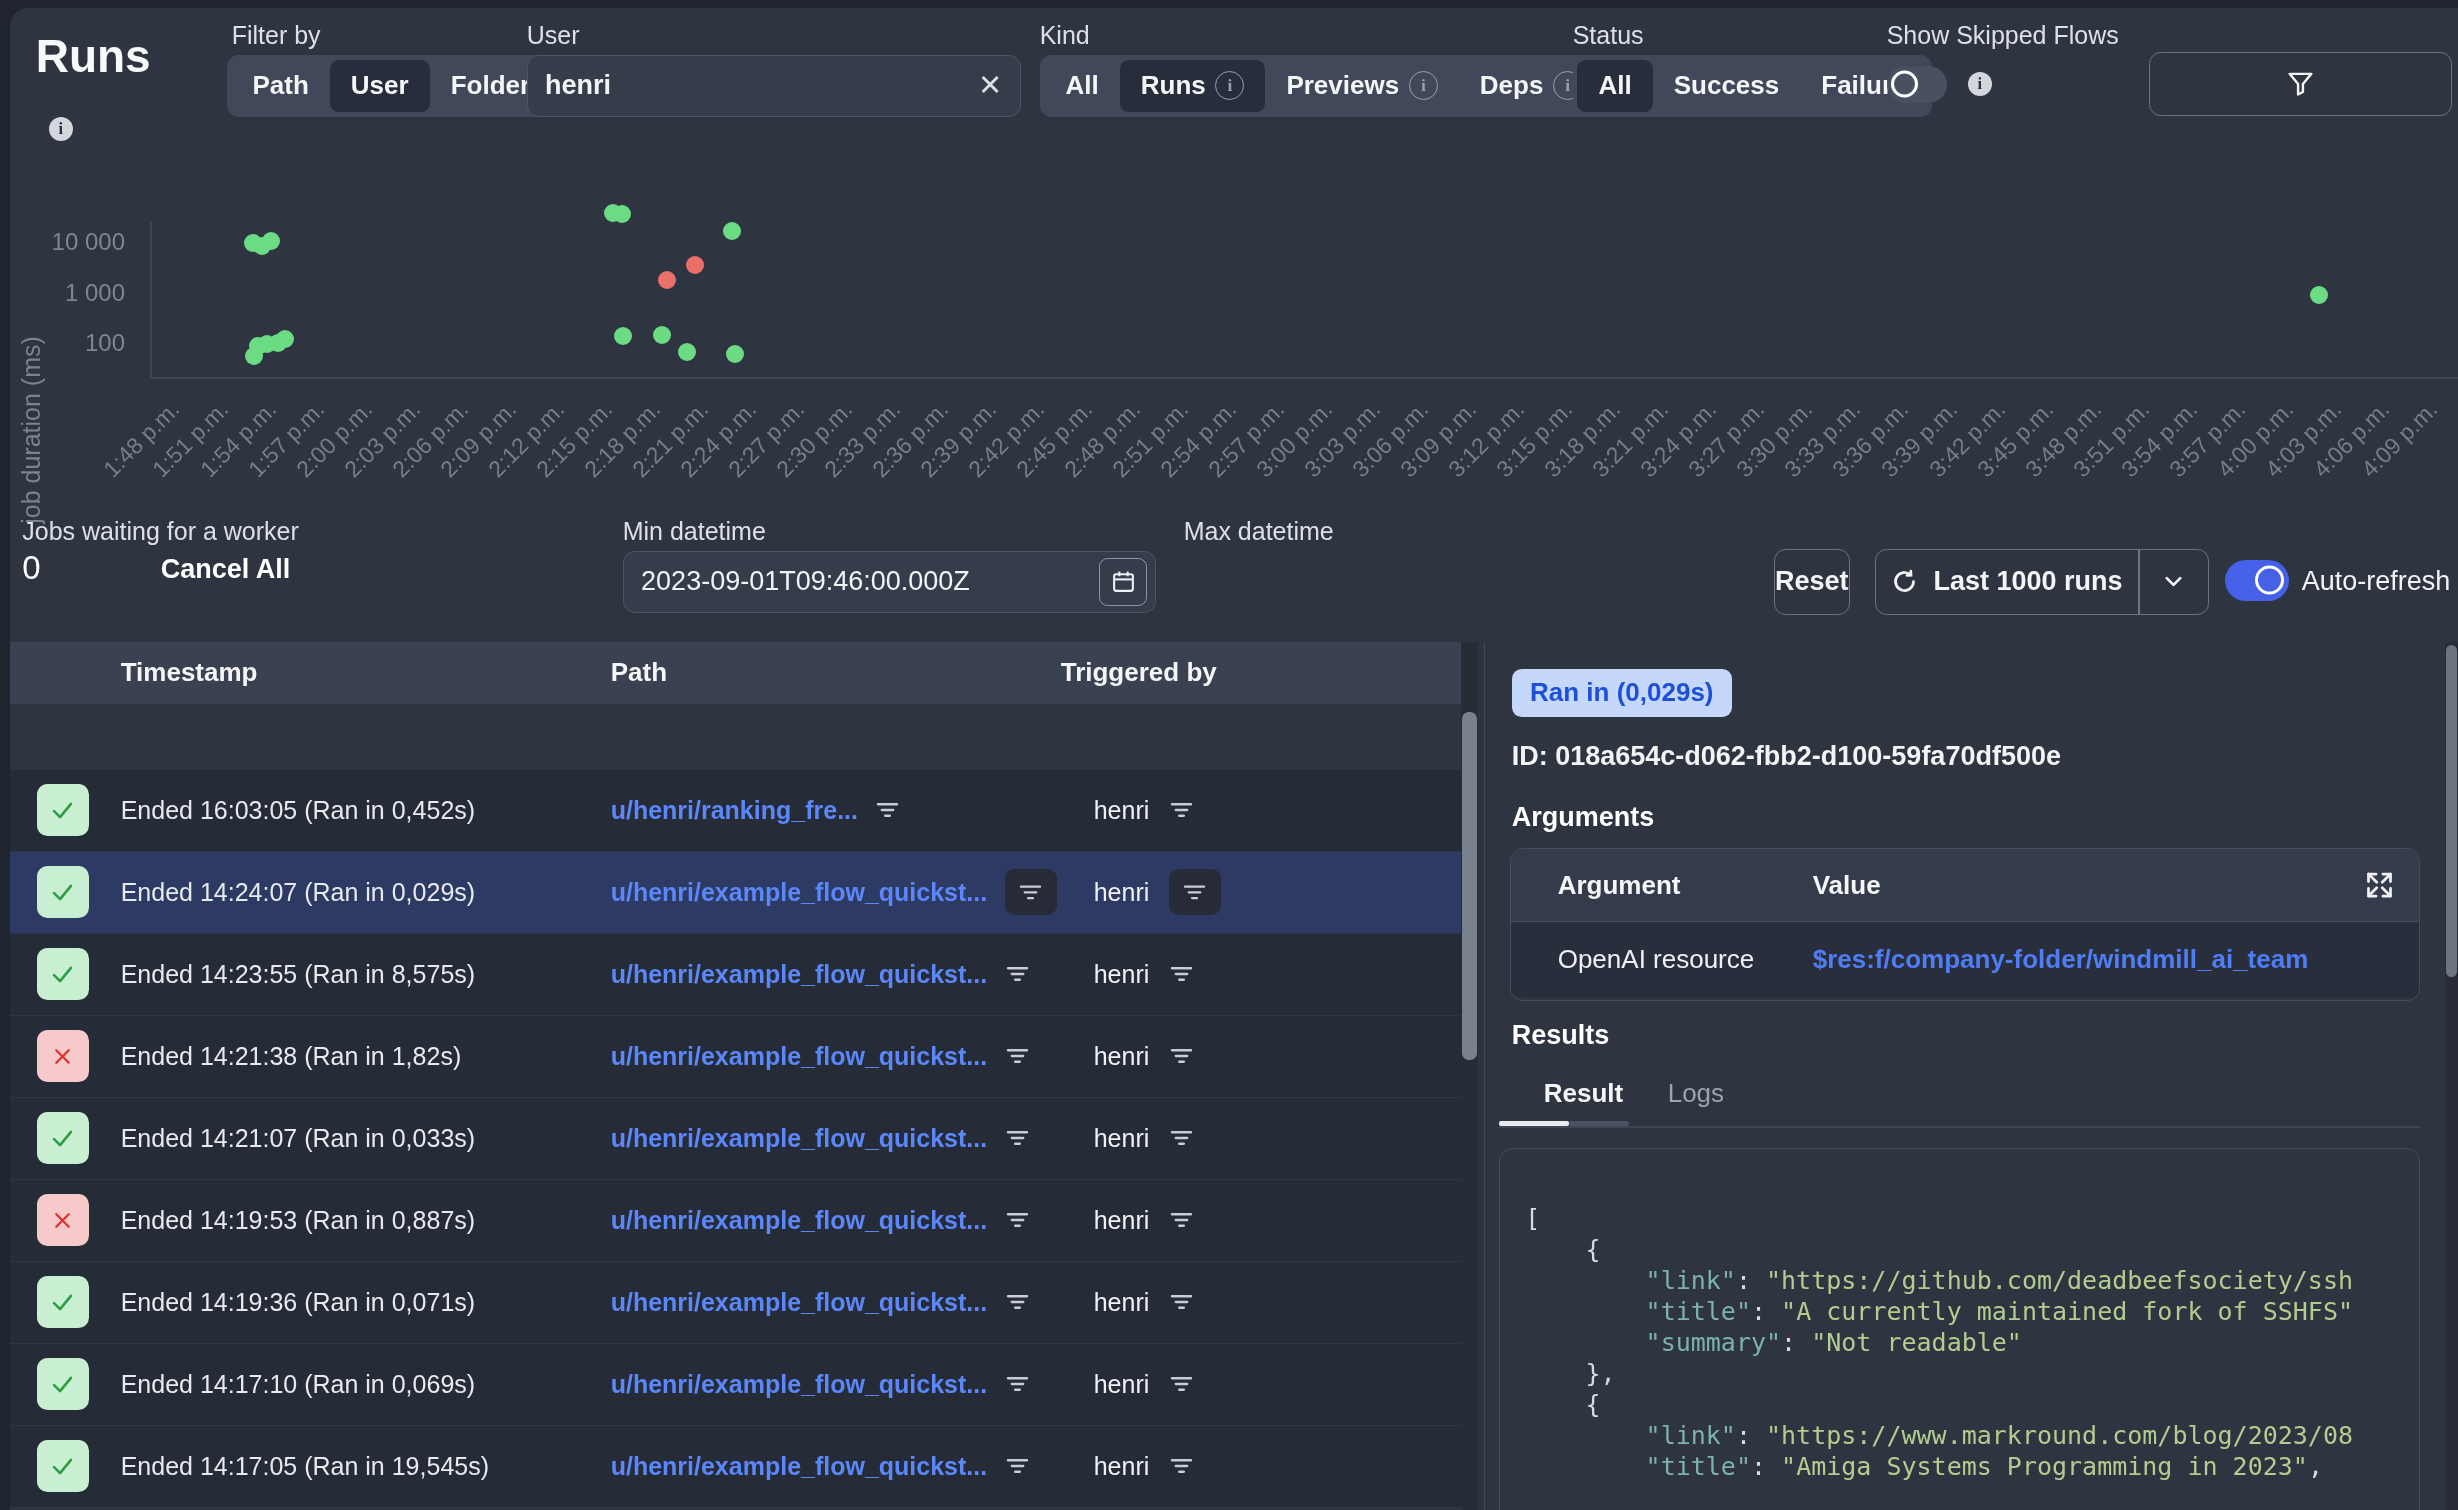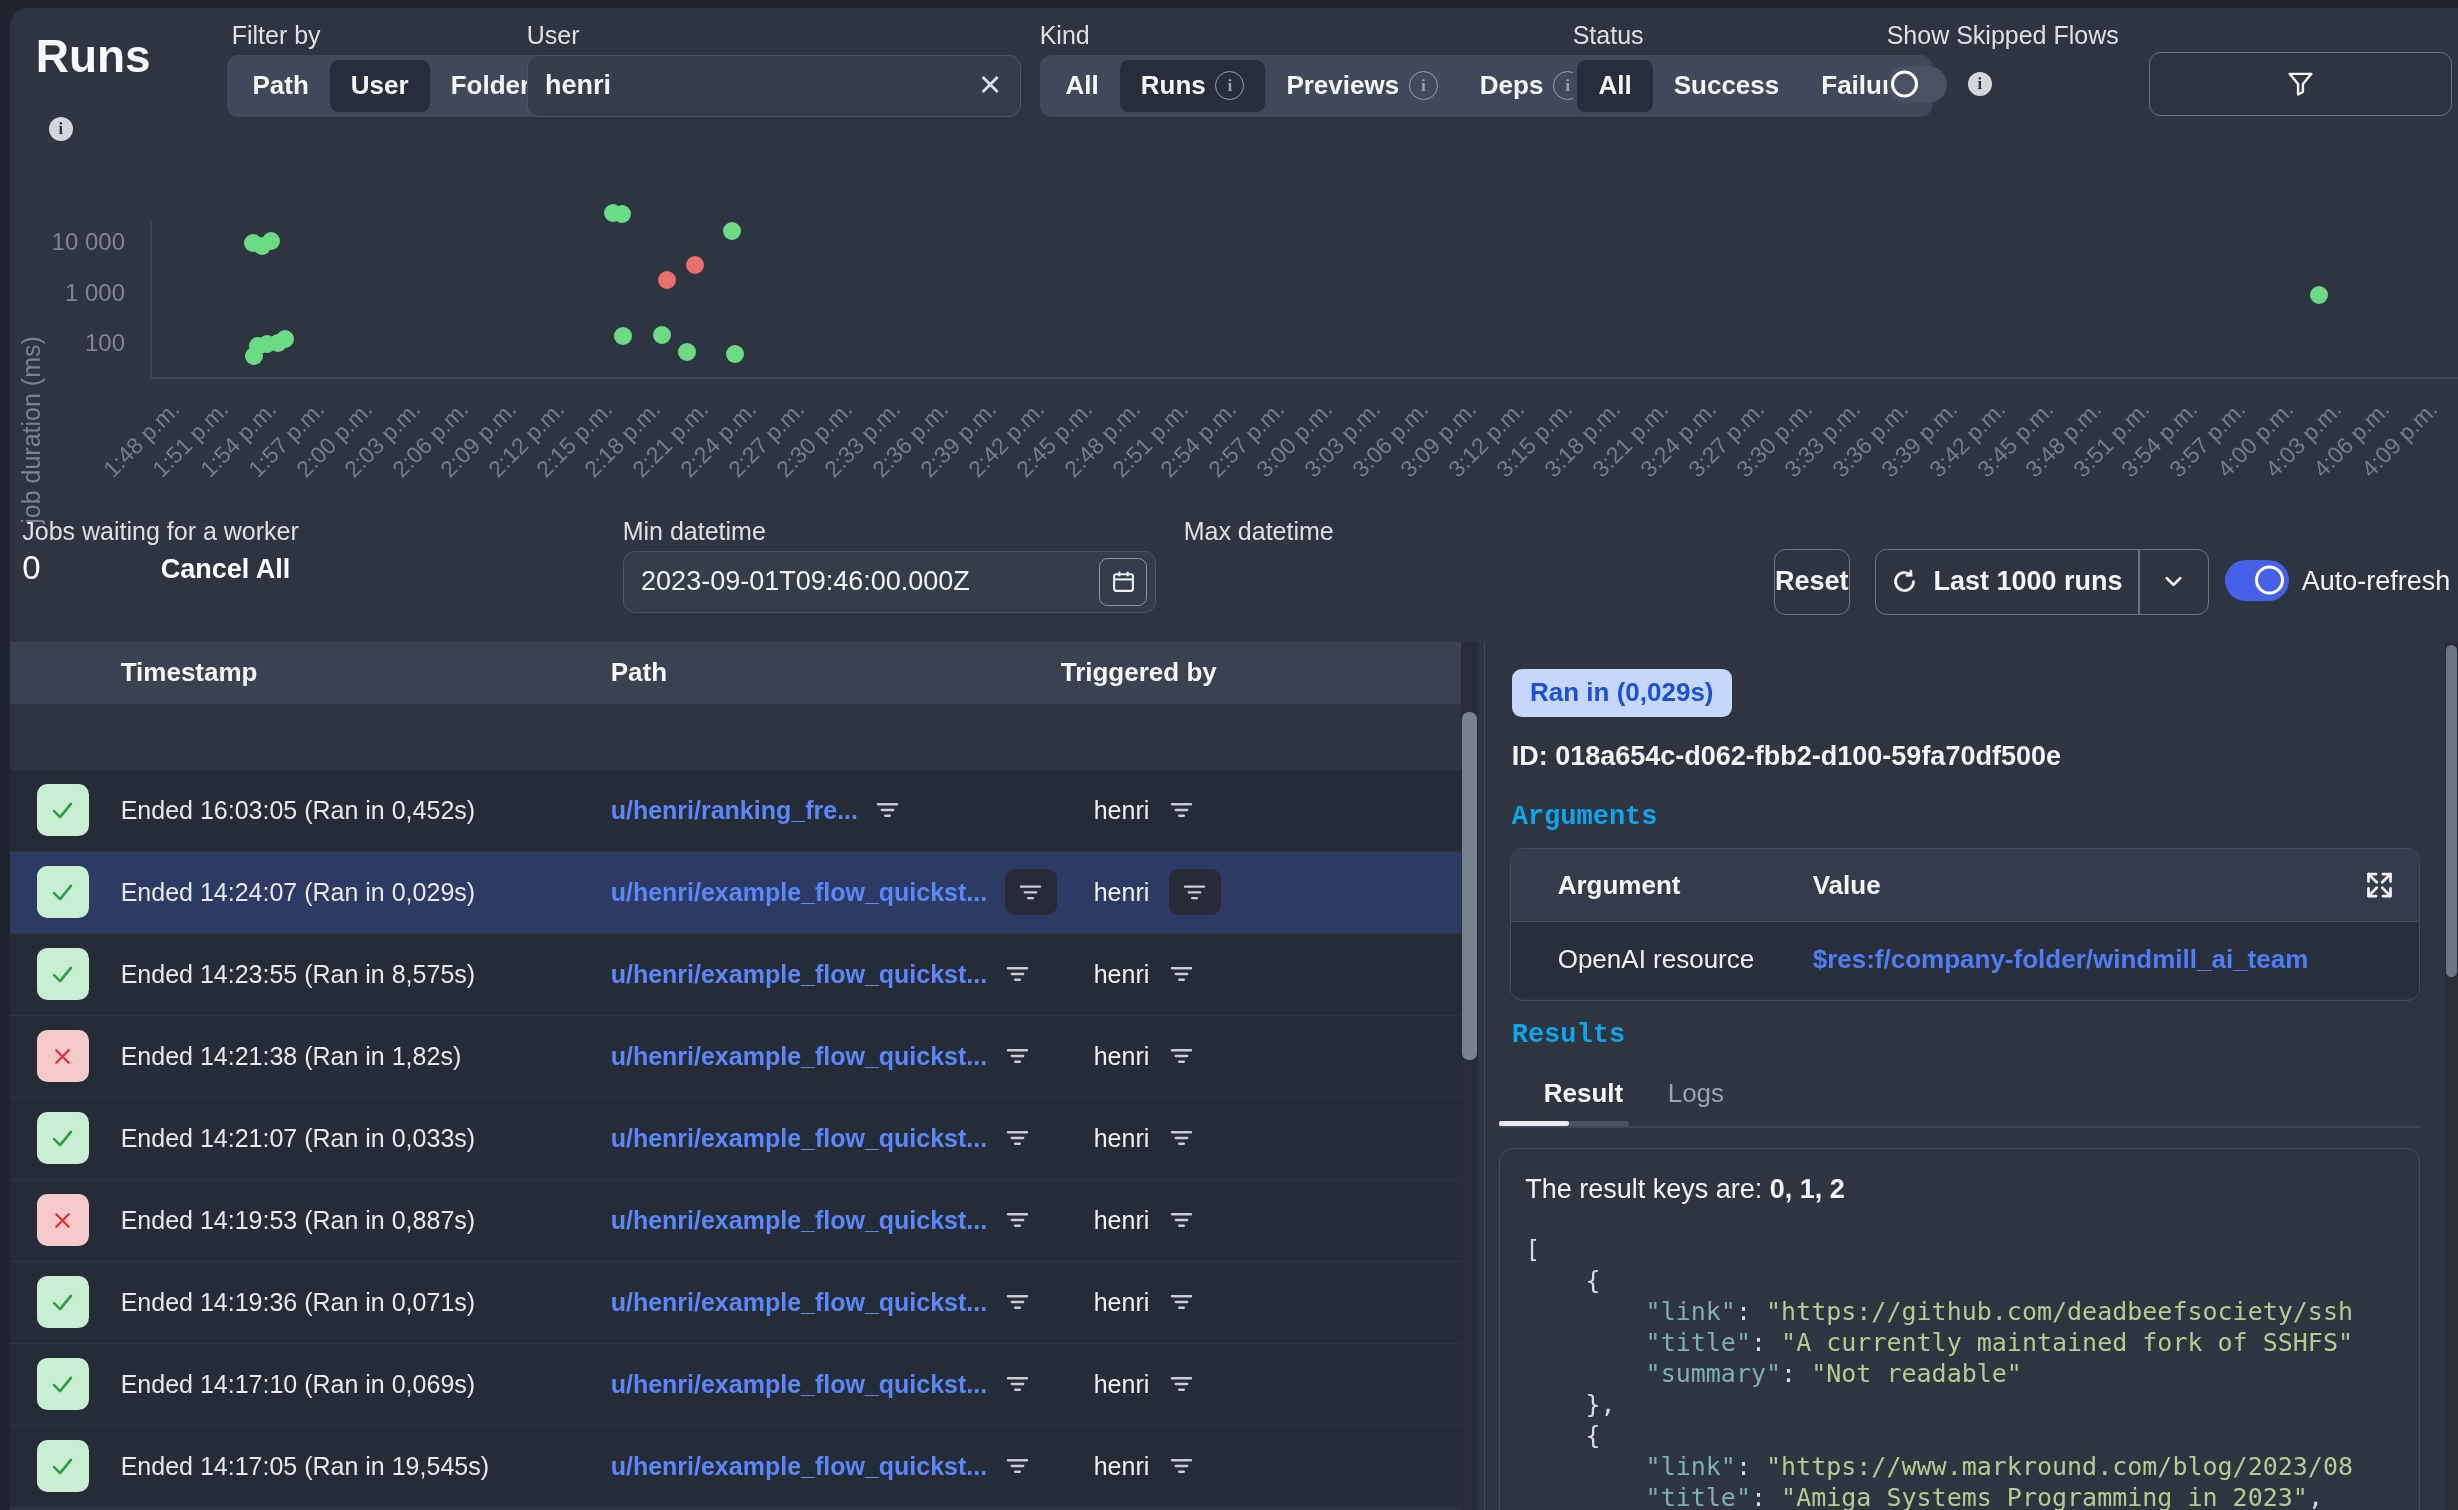--- a/index.html
+++ b/index.html
@@ -95,21 +95,21 @@
   .vscroll{position:absolute;top:0;bottom:0;background:#272c37;}
   .vscroll .thumb{position:absolute;left:1px;right:1px;border-radius:6.8px;background:#79818f;}
 
   
   .panel{position:absolute;left:1474px;top:0;bottom:0;width:974px;border-left:1.9px solid #414a59;background:#2e3440;box-sizing:border-box;}
   .run-badge{
     position:absolute;left:27px;top:27px;background:#c5d8fb;color:#1d4fd7;
     font-size:26px;font-weight:700;padding:8.7px 18.3px;border-radius:9.7px;
   }
   .run-id{position:absolute;left:27px;top:99px;font-size:27px;font-weight:700;color:#f3f4f6;}
-  .sec-title{position:absolute;left:27px;font-size:27px;font-weight:700;color:#0ea5e9;font-family:Liberation Mono, monospace;}
+  .sec-title{position:absolute;left:27px;font-size:27px;font-weight:700;color:#ffffff;}
   .args-table{
     position:absolute;left:25px;top:206px;width:910px;height:153px;
     border:1.9px solid #454d5e;border-radius:12.6px;overflow:hidden;box-sizing:border-box;
   }
   .args-head{position:relative;height:73px;background:#343b4a;border-bottom:1.9px solid #454d5e;box-sizing:border-box;}
   .args-head .h1,.args-body .c1{position:absolute;left:47px;top:50%;transform:translateY(-50%);font-size:26px;}
   .args-head .h2,.args-body .c2{position:absolute;left:302px;top:50%;transform:translateY(-50%);font-size:26px;}
   .args-head .h1,.args-head .h2{font-weight:700;color:#f5f6f8;}
   .args-body{position:relative;height:75px;background:#292e3c;}
   .args-body .c1{color:#eef0f3;}
@@ -631,21 +631,20 @@
       </div>
 
       <div class="sec-title" style="top:378px;">Results</div>
       <div class="tab active" style="left:59px;">Result</div>
       <div class="tab inactive" style="left:183px;">Logs</div>
       <div class="tab-underline-active"></div>
       <div class="tab-underline-hover"></div>
       <div class="tab-line"></div>
 
       <div class="result-card">
-        <div class="result-intro"><span>The result keys are: </span><b>0, 1, 2</b></div>
         <div class="result-json" id="result-json"><div><span class="c-p">[</span></div><div><span class="c-p">    {</span></div><div><span class="c-k">        "link"</span><span class="c-p">: </span><span class="c-v">"https://github.com/deadbeefsociety/ssh</span></div><div><span class="c-k">        "title"</span><span class="c-p">: </span><span class="c-v">"A currently maintained fork of SSHFS"</span></div><div><span class="c-k">        "summary"</span><span class="c-p">: </span><span class="c-v">"Not readable"</span></div><div><span class="c-p">    },</span></div><div><span class="c-p">    {</span></div><div><span class="c-k">        "link"</span><span class="c-p">: </span><span class="c-v">"https://www.markround.com/blog/2023/08</span></div><div><span class="c-k">        "title"</span><span class="c-p">: </span><span class="c-v">"Amiga Systems Programming in 2023"</span><span class="c-p">,</span></div></div>
       </div>
     </aside>
 
     <div class="vscroll" style="left:2435px;width:13.5px;background:#272c37;">
       <div class="thumb" style="top:2.9px;height:332px;background:#6d7582;"></div>
     </div>
   </div>
 </div>
 

